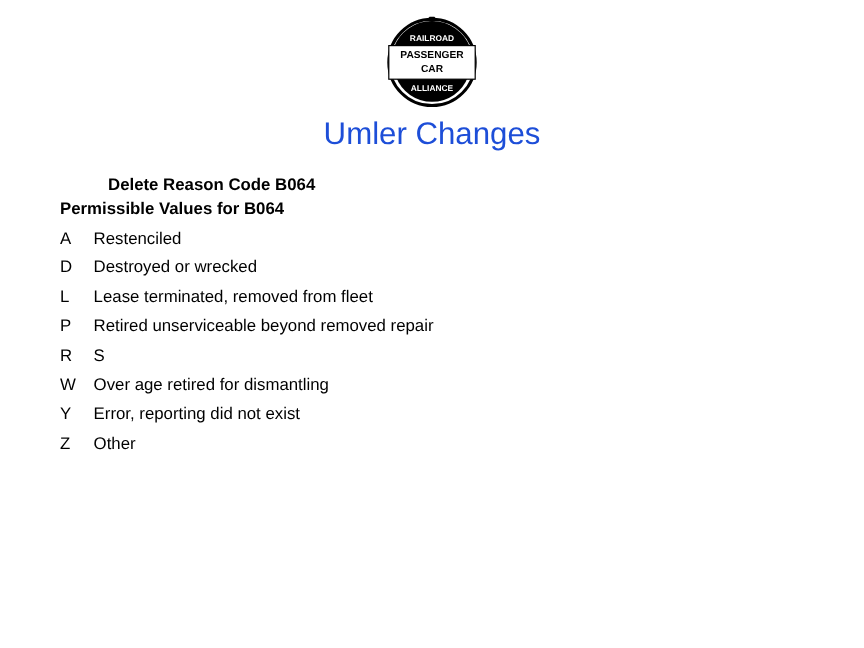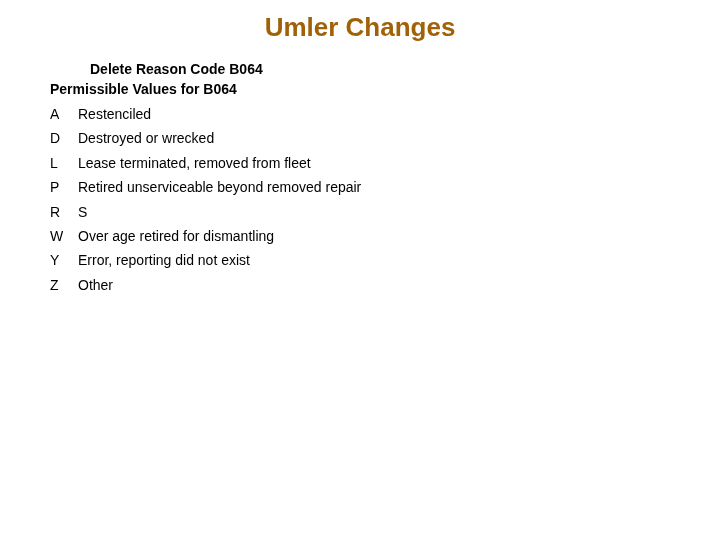--- a/index.html
+++ b/index.html
@@ -34,22 +34,22 @@
       align-items: center;
       justify-content: center;
       margin-bottom: 4px;
     }
     .logo-svg {
       width: 100px;
       height: 80px;
     }
     .page-title {
       font-size: 26px;
-      font-weight: bold;
-      color: #a16207;
+      font-weight: normal;
+      color: #1d4ed8;
       margin-top: 2px;
     }
     .content {
       width: 100%;
       padding-left: 10px;
     }
     .section-title {
       font-weight: bold;
       font-size: 14px;
       margin-bottom: 4px;
@@ -77,20 +77,42 @@
     }
     .value-desc {
       font-weight: normal;
     }
   </style>
 </head>
 <body>
 
 <div class="page">
   <div class="header">
+    <div class="logo-container">
+      <svg class="logo-svg" viewBox="0 0 100 80" xmlns="http://www.w3.org/2000/svg">
+
+        <circle cx="50" cy="42" r="36" fill="none" stroke="#000" stroke-width="2.5"></circle>
+
+        <path d="M 18 30 A 34 34 0 0 1 82 30" fill="#000"></path>
+
+        <path d="M 20 54 A 32 32 0 0 0 80 54" fill="#000"></path>
+
+        <rect x="14" y="28" width="72" height="28" fill="#fff" stroke="#000" stroke-width="1"></rect>
+
+        <text x="50" y="24" text-anchor="middle" font-size="7" font-weight="bold" fill="#fff" font-family="Arial">RAILROAD</text>
+
+        <text x="50" y="38" text-anchor="middle" font-size="8.5" font-weight="bold" fill="#000" font-family="Arial">PASSENGER</text>
+        <text x="50" y="50" text-anchor="middle" font-size="8.5" font-weight="bold" fill="#000" font-family="Arial">CAR</text>
+
+        <text x="50" y="66" text-anchor="middle" font-size="7" font-weight="bold" fill="#fff" font-family="Arial">ALLIANCE</text>
+
+        <path d="M 46 6 L 48 8 L 52 8 L 54 6 L 52 4 L 48 4 Z" fill="#000"></path>
+
+      </svg>
+    </div>
     <div class="page-title">Umler Changes</div>
   </div>
 
   <div class="content">
     <div class="section-title">Delete Reason Code B064</div>
 
     <div class="values-title">Permissible Values for B064</div>
     <div class="values-table" id="values-container">
     <div class="code">A</div>
         <div class="value-desc">Restenciled</div>

